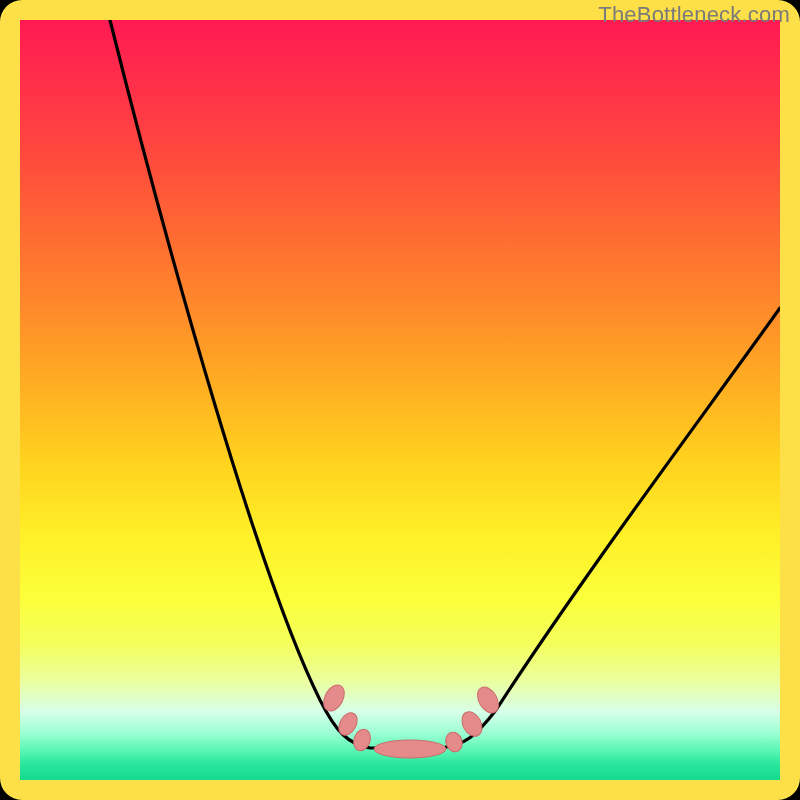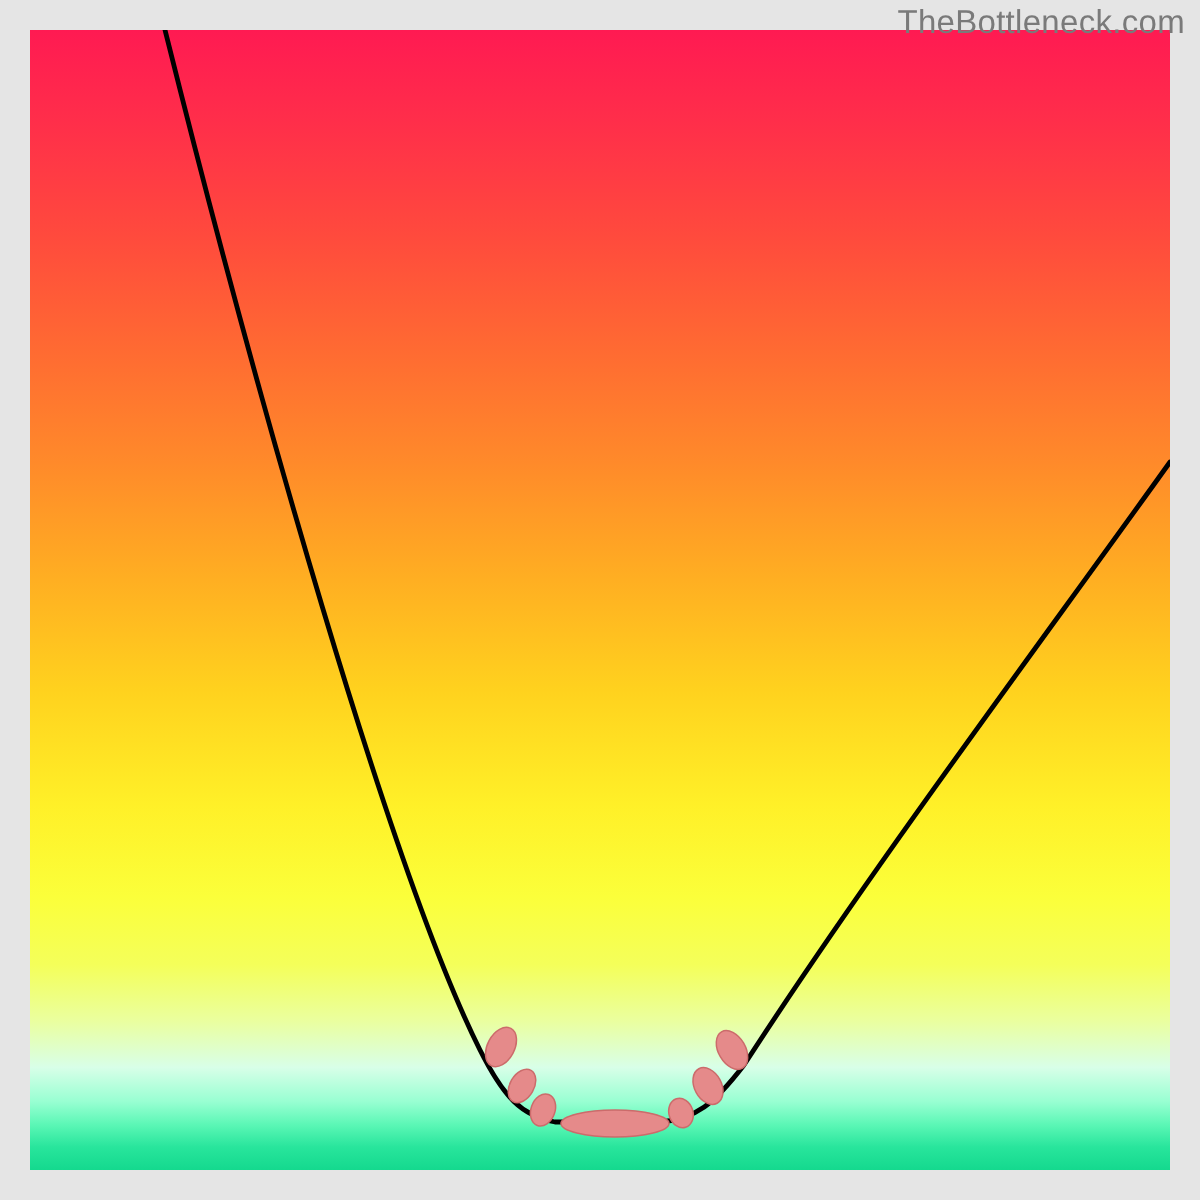--- a/index.html
+++ b/index.html
@@ -10,21 +10,22 @@
     overflow: hidden;
     background: #000;
     font-family: Arial, Helvetica, sans-serif;
   }
   .frame {
     position: absolute;
     left: 0;
     top: 0;
     width: 800px;
     height: 800px;
-    background: #e5e5e5;
+    background: #fde047;
+    border-radius: 22px;
   }
   .plot {
     position: absolute;
     left: 20px;
     top: 20px;
     width: 760px;
     height: 760px;
     background: linear-gradient(
       to bottom,
       #ff1a52 0%,

